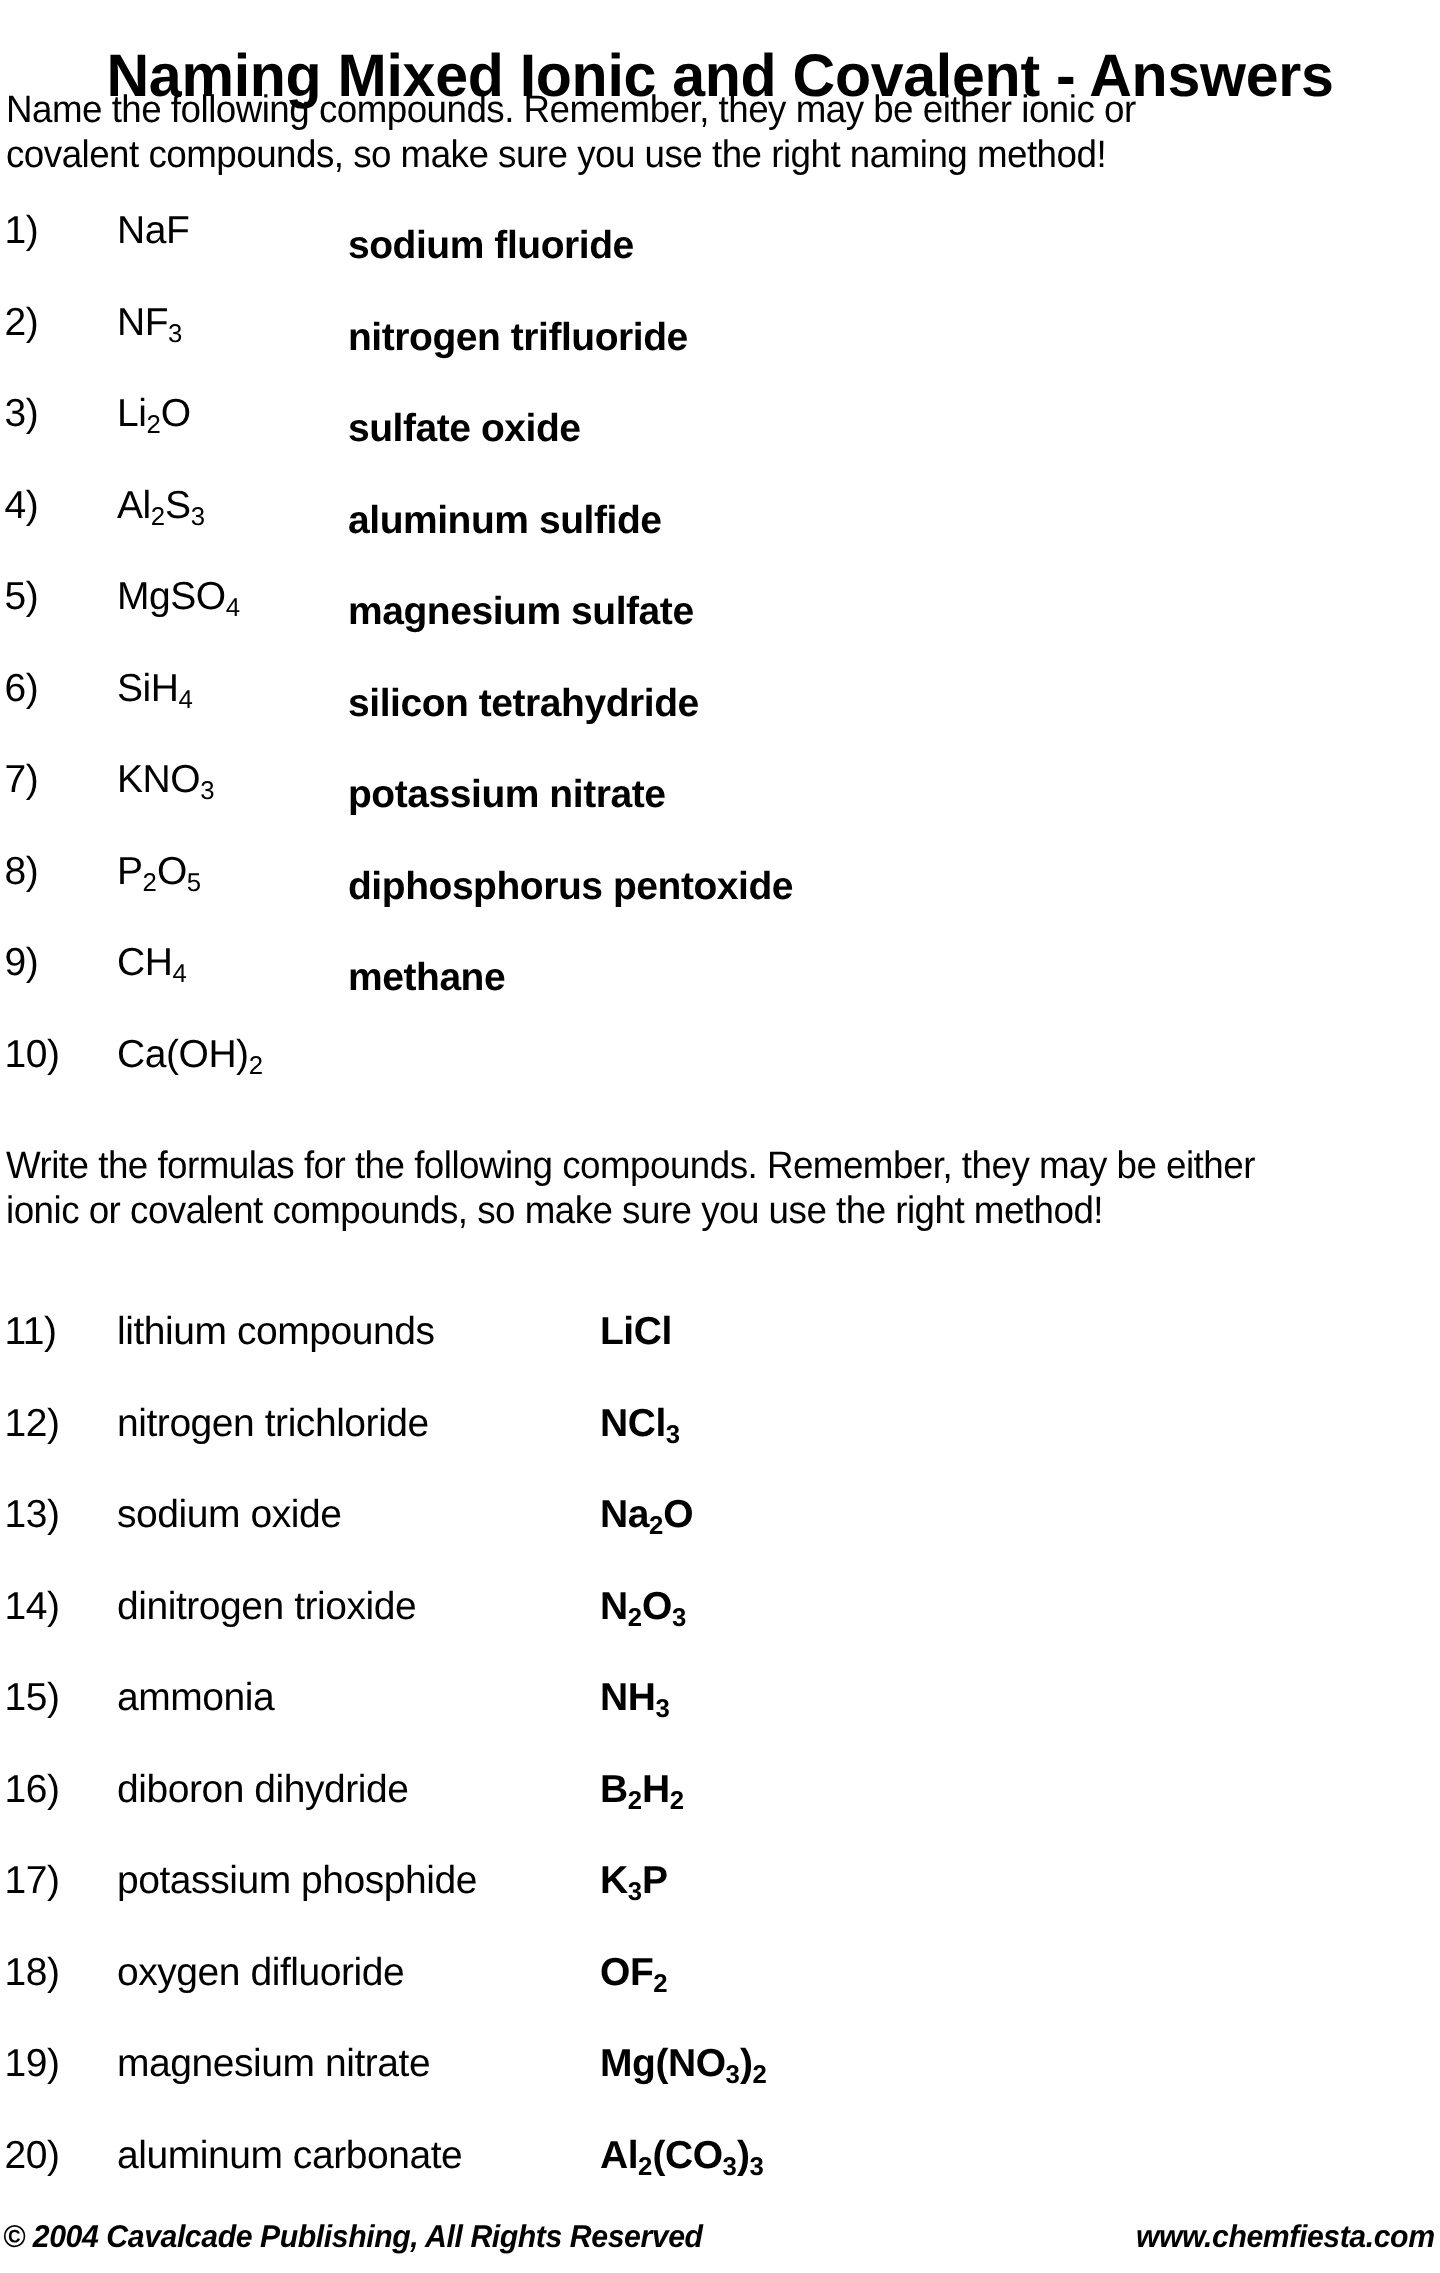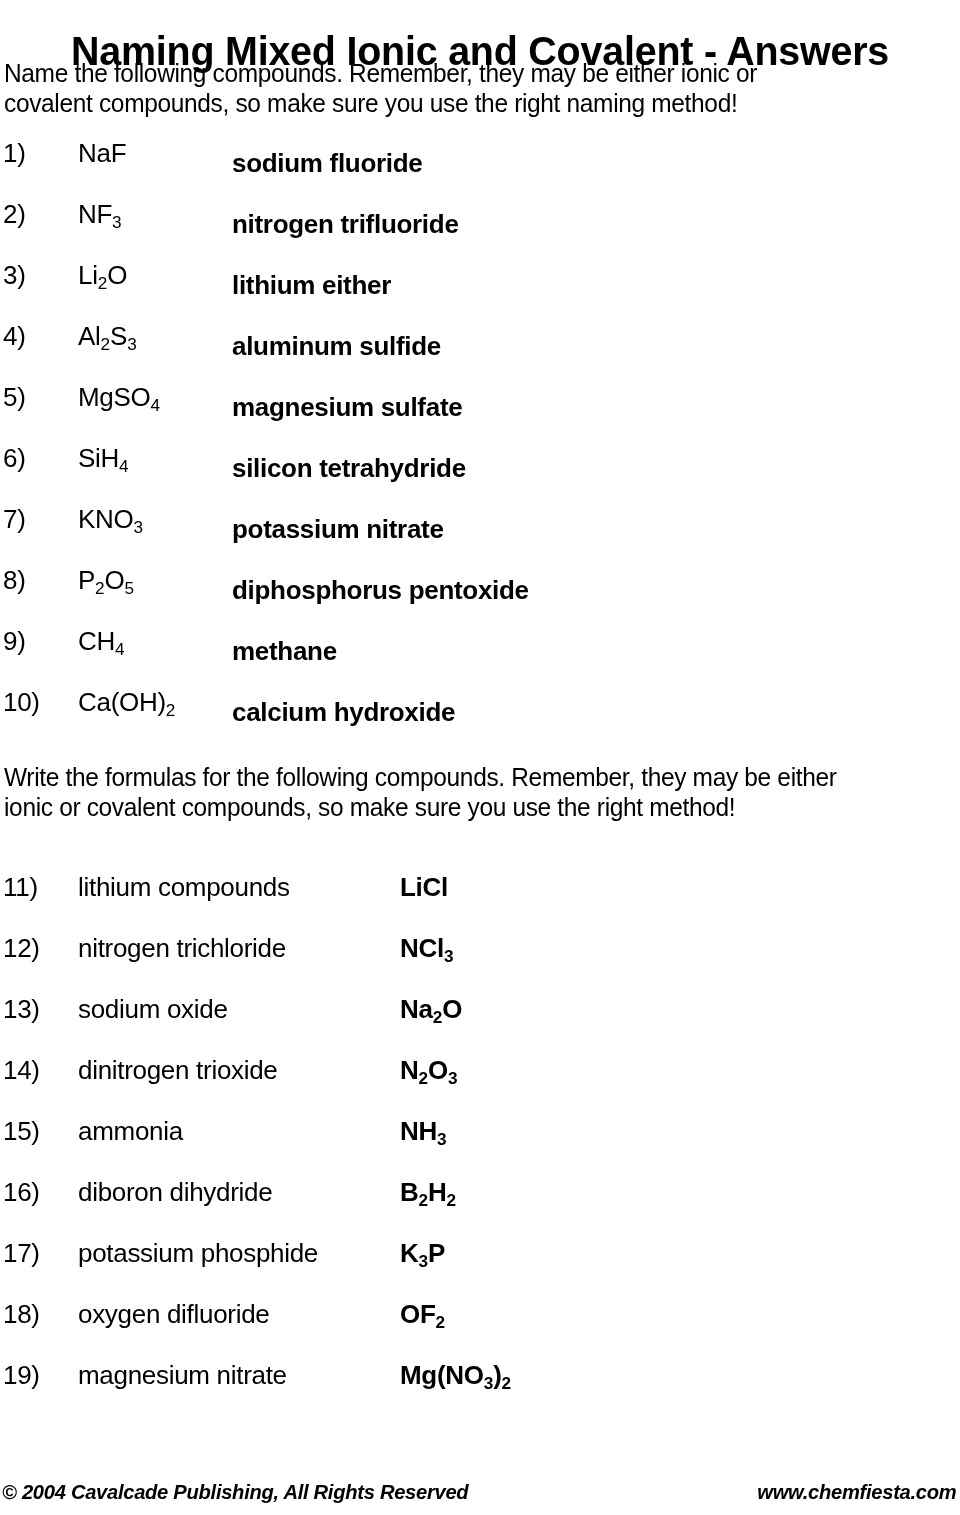--- a/index.html
+++ b/index.html
@@ -162,21 +162,21 @@
         <span class="qanswer">sodium fluoride</span>
       </div>
       <div class="qrow">
         <span class="qnum">2)</span>
         <span class="qprompt">NF<sub>3</sub></span>
         <span class="qanswer">nitrogen trifluoride</span>
       </div>
       <div class="qrow">
         <span class="qnum">3)</span>
         <span class="qprompt">Li<sub>2</sub>O</span>
-        <span class="qanswer">lithium either</span>
+        <span class="qanswer">sulfate oxide</span>
       </div>
       <div class="qrow">
         <span class="qnum">4)</span>
         <span class="qprompt">Al<sub>2</sub>S<sub>3</sub></span>
         <span class="qanswer">aluminum sulfide</span>
       </div>
       <div class="qrow">
         <span class="qnum">5)</span>
         <span class="qprompt">MgSO<sub>4</sub></span>
         <span class="qanswer">magnesium sulfate</span>
@@ -197,21 +197,20 @@
         <span class="qanswer">diphosphorus pentoxide</span>
       </div>
       <div class="qrow">
         <span class="qnum">9)</span>
         <span class="qprompt">CH<sub>4</sub></span>
         <span class="qanswer">methane</span>
       </div>
       <div class="qrow">
         <span class="qnum">10)</span>
         <span class="qprompt">Ca(OH)<sub>2</sub></span>
-        <span class="qanswer">calcium hydroxide</span>
       </div>
     </div>
 
   <div class="instructions" id="instructions-mid">
     <span class="line">Write the formulas for the following compounds.  Remember, they may be either</span>
     <span class="line">ionic or covalent compounds, so make sure you use the right method!</span>
   </div>
 
   <div class="qlist" id="list-formulas">
       <div class="qrow">
@@ -252,20 +251,25 @@
       <div class="qrow">
         <span class="qnum">18)</span>
         <span class="qprompt">oxygen difluoride</span>
         <span class="qanswer">OF<sub>2</sub></span>
       </div>
       <div class="qrow">
         <span class="qnum">19)</span>
         <span class="qprompt">magnesium nitrate</span>
         <span class="qanswer">Mg(NO<sub>3</sub>)<sub>2</sub></span>
       </div>
+      <div class="qrow">
+        <span class="qnum">20)</span>
+        <span class="qprompt">aluminum carbonate</span>
+        <span class="qanswer">Al<sub>2</sub>(CO<sub>3</sub>)<sub>3</sub></span>
+      </div>
     </div>
 
   <div class="footer">
     <span class="footer-left">© 2004 Cavalcade Publishing, All Rights Reserved</span>
     <span class="footer-right">www.chemfiesta.com</span>
   </div>
 
 </div>
 
 </body></html>

